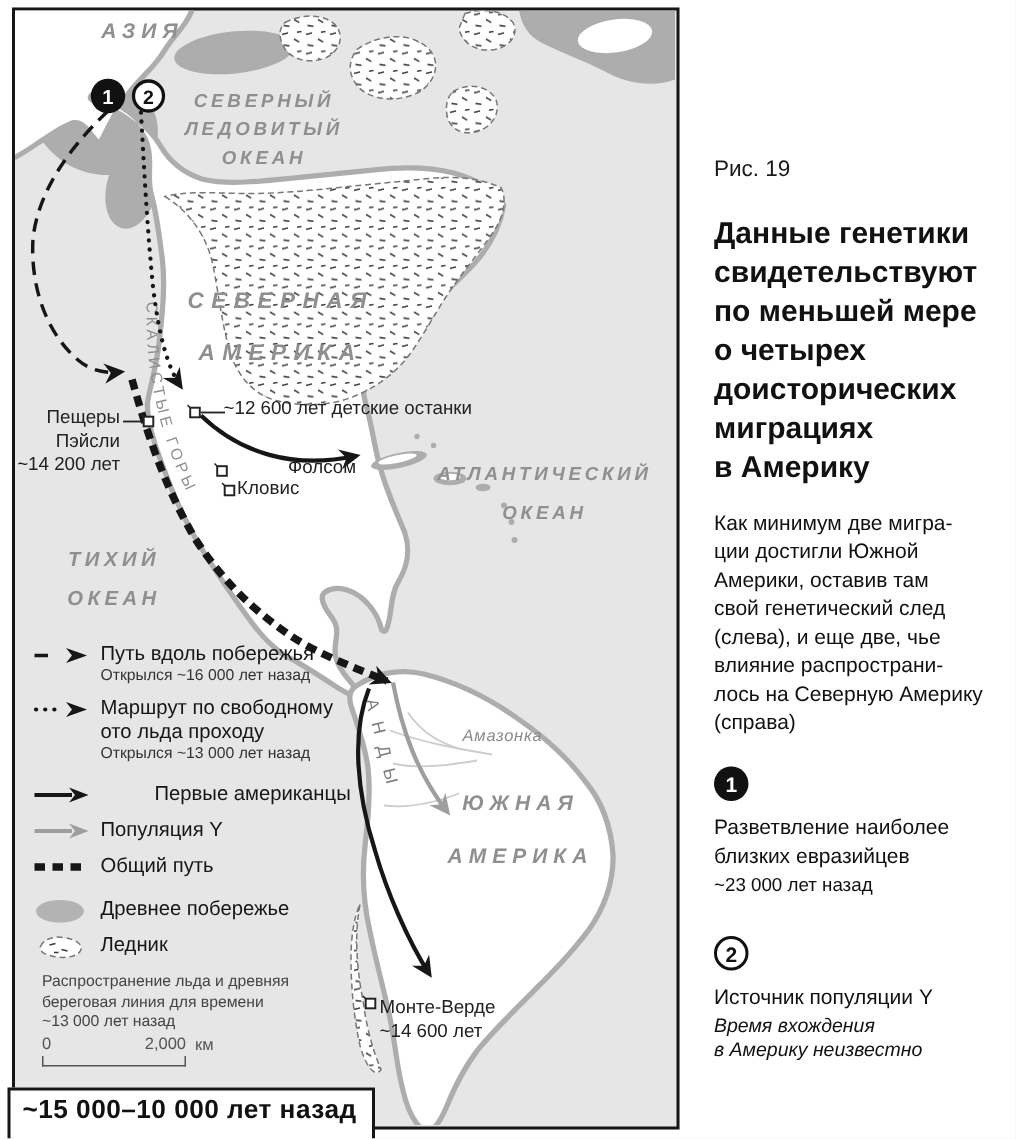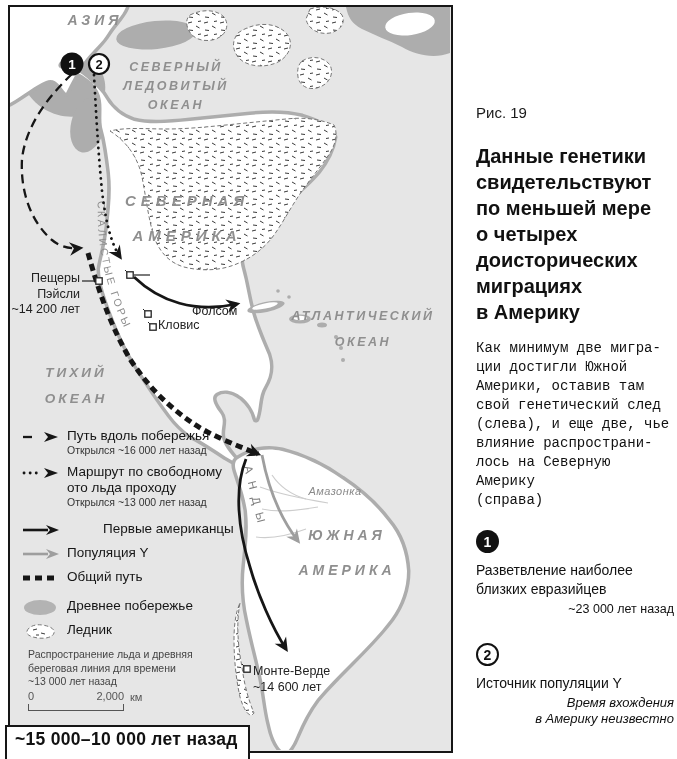--- a/index.html
+++ b/index.html
@@ -43,28 +43,28 @@
   .scale-unit{position:absolute;left:102px;top:1px;font-size:11px;color:#555;}
   .scale-bar{width:94px;height:6px;border-left:1.5px solid #555;border-right:1.5px solid #555;
              border-bottom:1.5px solid #555;margin-top:2px;}
   .periodbox{position:absolute;left:5px;top:725px;background:#fff;border:2.5px solid #161616;
              padding:2px 10px 20px 8px;font-size:17.5px;font-weight:bold;color:#111;letter-spacing:.3px;}
 
   
   .side{position:absolute;left:476px;top:104px;width:198px;}
   .figlab{font-size:15px;color:#1a1a1a;}
   .title{margin-top:22px;font-size:20px;line-height:26px;font-weight:bold;color:#111;}
-  .desc{margin-top:14px;font-size:14px;line-height:19px;color:#111;font-family:Liberation Mono, monospace;}
+  .desc{margin-top:14px;font-size:14px;line-height:19px;color:#111;}
   .note1{margin-top:20px;} .note2{margin-top:26px;}
   .badge{width:23px;height:23px;border-radius:50%;display:flex;align-items:center;
          justify-content:center;font-weight:bold;font-size:14px;box-sizing:border-box;}
   .badge.filled{background:#111;color:#fff;}
   .badge.outline{background:#fff;color:#111;border:2.2px solid #111;}
   .ntext{margin-top:8px;font-size:14px;line-height:19px;color:#111;}
-  .nsub{margin-top:2px;font-size:12.5px;line-height:16px;color:#111;text-align:right;}
+  .nsub{margin-top:2px;font-size:12.5px;line-height:16px;color:#111;}
   .nsub.it{font-style:italic;font-size:13px;}
 </style>
 </head>
 <body>
 
 <div class="page">
 
   <div class="mapframe">
     <svg viewBox="0 0 440 743">
       <defs>
@@ -186,20 +186,21 @@
 ОКЕАН</div>
   <div class="geo lbl-atl pre">АТЛАНТИЧЕСКИЙ
 ОКЕАН</div>
   <div class="geo lbl-sa pre">ЮЖНАЯ
 АМЕРИКА</div>
   <div class="geo lbl-amz">Амазонка</div>
 
   <div class="site site-paisley pre">Пещеры
 Пэйсли
 ~14 200 лет</div>
+  <div class="site site-anzick">~12 600 лет детские останки</div>
   <div class="site site-folsom">Фолсом</div>
   <div class="site site-clovis">Кловис</div>
   <div class="site site-monte pre">Монте-Верде
 ~14 600 лет</div>
 
   <div class="lgrow lg1">
     <svg class="lgic" width="38" height="12">
       <line x1="1" y1="6" x2="14" y2="6" stroke="#161616" stroke-width="2.3" stroke-dasharray="9 6"></line>
       <path d="M22,1 L36,6 L22,11 L26,6 Z" fill="#161616"></path>
     </svg>

